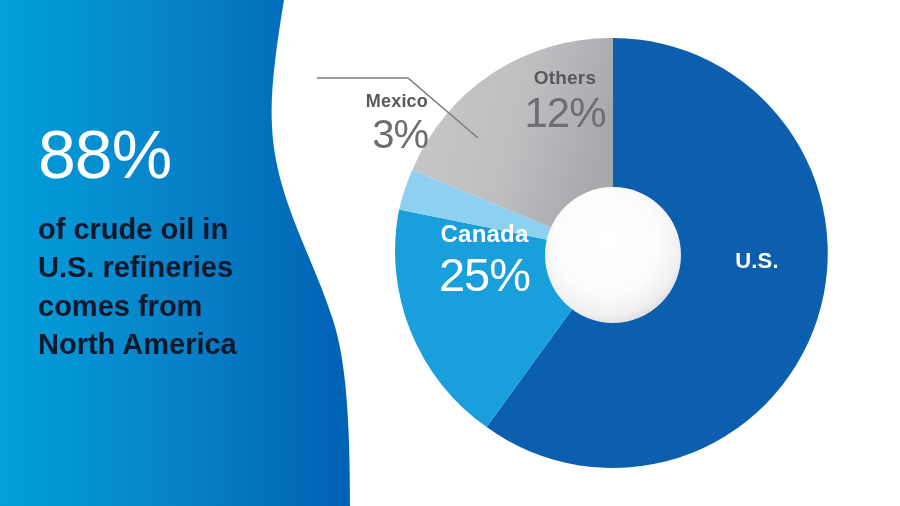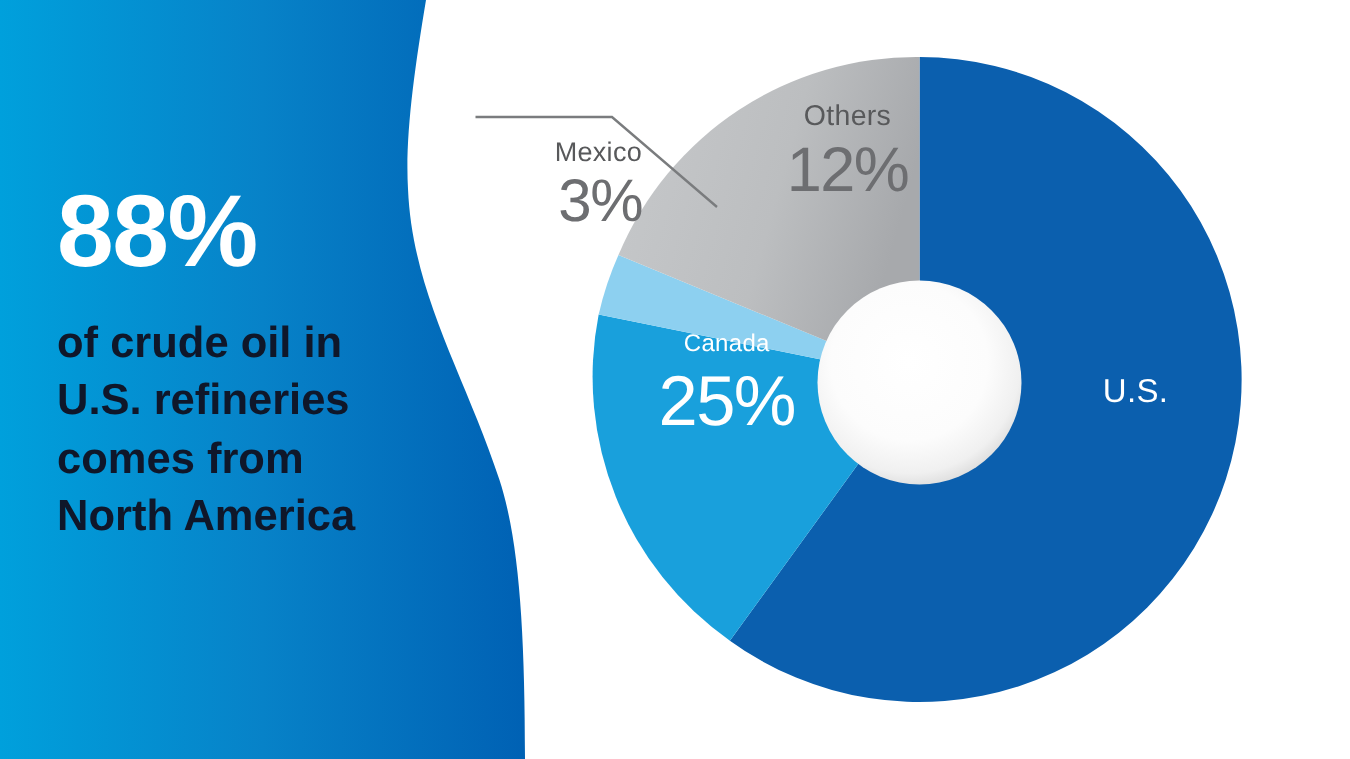--- a/index.html
+++ b/index.html
@@ -28,21 +28,21 @@
 
   .panel-text {
     position: absolute;
     left: 38px;
     top: 120px;
     width: 250px;
     color: #ffffff;
   }
   .big-stat {
     font-size: 68px;
-    font-weight: bold;
+    font-weight: normal;
     line-height: 1.0;
     letter-spacing: -1px;
     margin: 0 0 22px 0;
     color: #ffffff;
   }
   .stat-lines {
     font-size: 29px;
     font-weight: bold;
     line-height: 1.32;
     color: #0f172a;
@@ -60,42 +60,42 @@
 
   
   .slice-label {
     position: absolute;
     text-align: center;
     line-height: 1;
     pointer-events: none;
   }
   .slice-label .name {
     display: block;
-    font-weight: normal;
+    font-weight: bold;
     letter-spacing: 0.2px;
   }
   .slice-label .pct {
     display: block;
     font-weight: normal;
     letter-spacing: -1px;
   }
 
   
   #label-others { left: 505px; top: 68px; width: 120px; color: #58595B; }
   #label-others .name { font-size: 19px; margin-bottom: 5px; }
   #label-others .pct  { font-size: 42px; color: #6D6E71; }
 
   
   #label-mexico { left: 300px; top: 92px; width: 100px; color: #58595B; text-align: right; margin-left: 28px;}
   #label-mexico .name { font-size: 18px; margin-bottom: 4px; }
   #label-mexico .pct  { font-size: 40px; color: #6D6E71; }
 
   
   #label-canada { left: 422px; top: 222px; width: 125px; color: #ffffff; }
-  #label-canada .name { font-size: 16px; margin-bottom: 5px; }
+  #label-canada .name { font-size: 24px; margin-bottom: 5px; }
   #label-canada .pct  { font-size: 47px; }
 
   
   #label-us { left: 697px; top: 212px; width: 120px; color: #ffffff; margin-top: 38px; }
   #label-us .name { font-size: 22px; margin-bottom: 6px; }
   #label-us .pct  { font-size: 50px; }
 </style>
 </head>
 <body>
 

